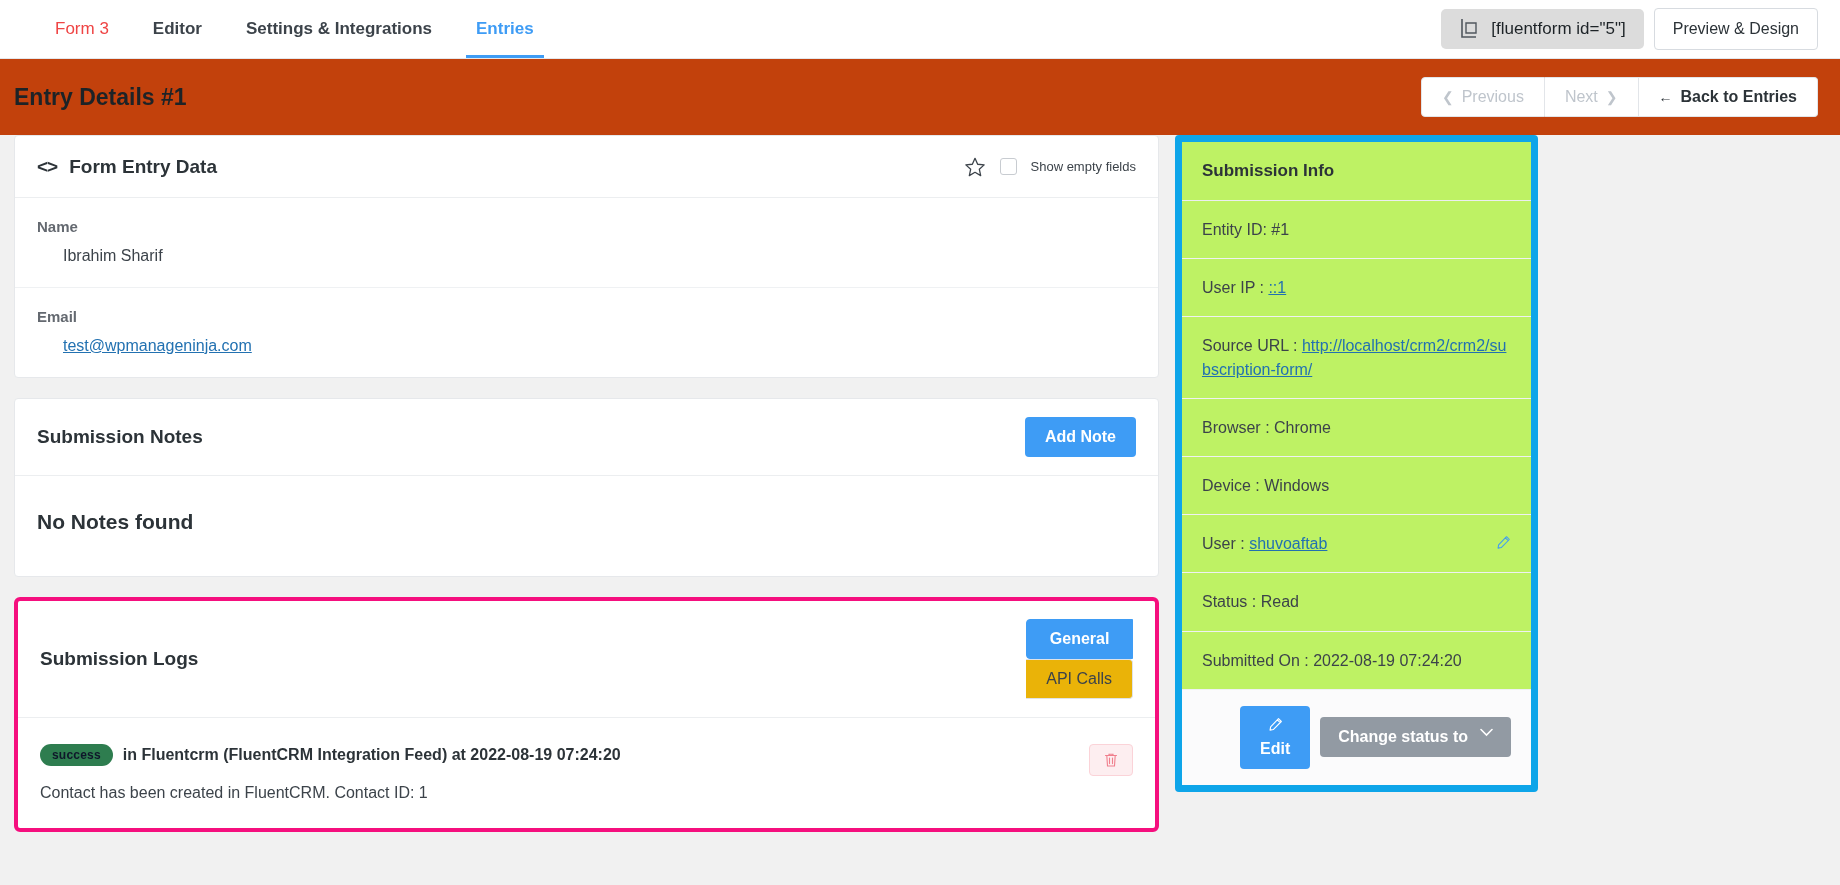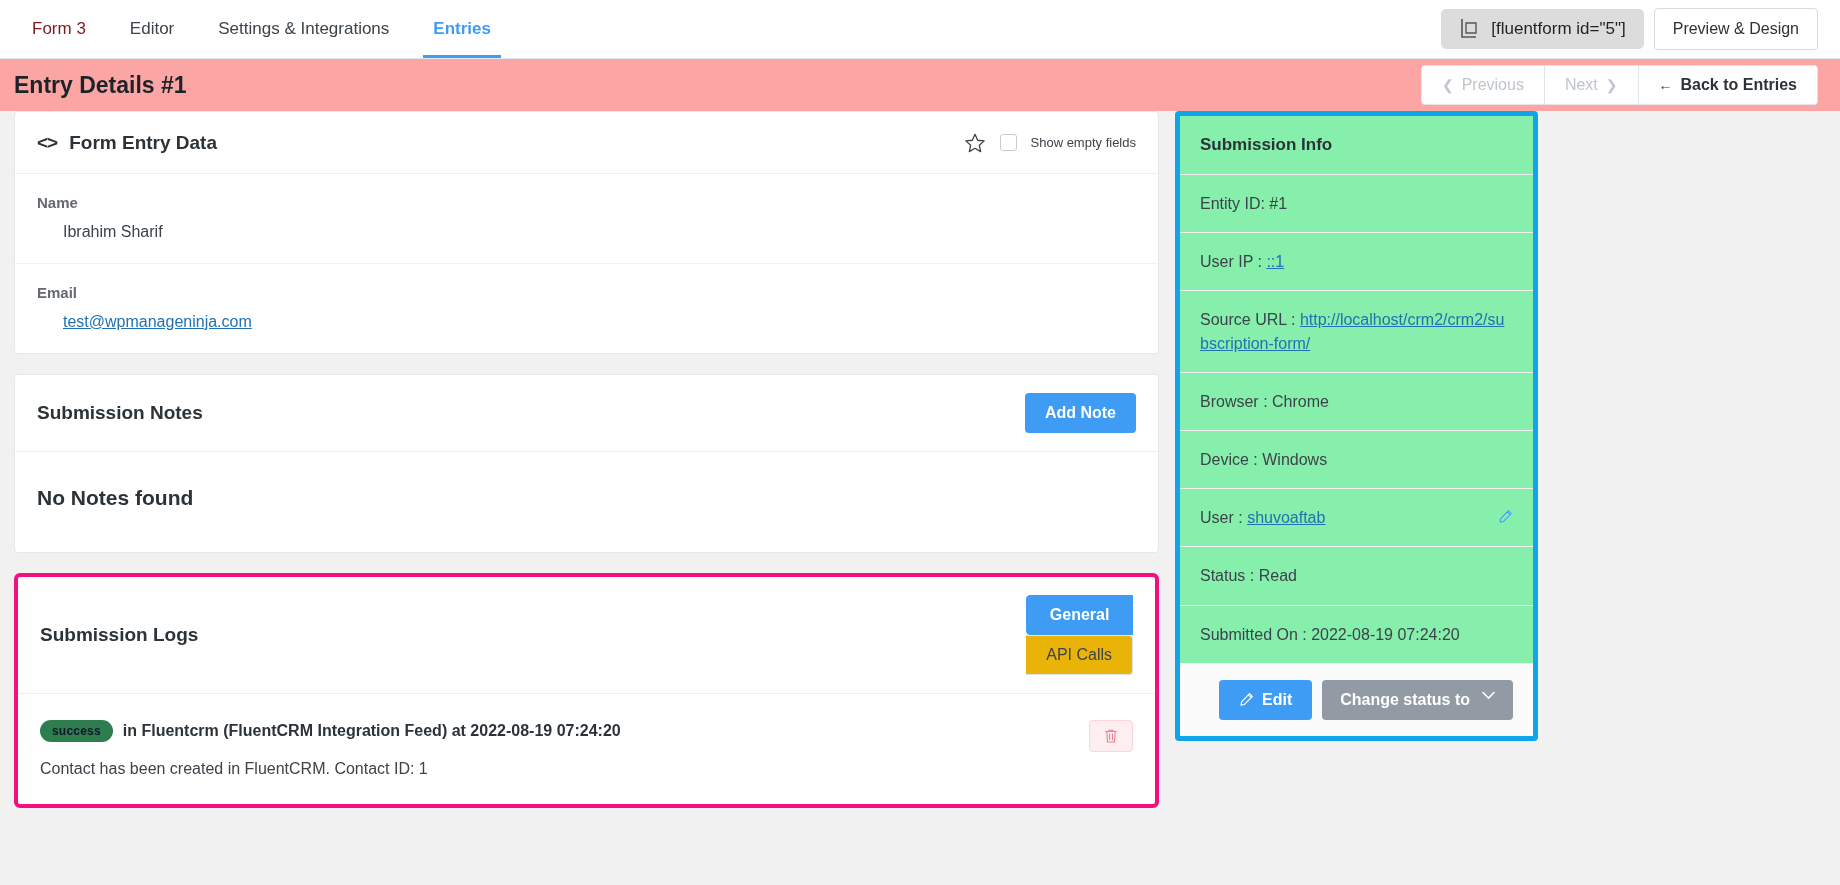--- a/index.html
+++ b/index.html
@@ -24,22 +24,22 @@
   .nav-tabs { display: flex; align-items: flex-end; height: 100%; }
   .nav-tab {
     position: relative;
     height: 100%;
     display: flex; align-items: center;
     padding: 0 22px;
     font-size: 17px;
     color: #3c434a;
     white-space: nowrap;
   }
-  .nav-tab.form-title { color: #7f1d1d; font-weight: 400; padding-left: 32px; }
-  .nav-tab.bold { font-weight: 400; }
+  .nav-tab.form-title { color: #ef4444; font-weight: 400; padding-left: 11px; margin-left: 44px; }
+  .nav-tab.bold { font-weight: 700; }
   .nav-tab.active { color: #3e9cf5; font-weight: 700; }
   .nav-tab.active::after {
     content: ""; position: absolute; left: 12px; right: 12px; bottom: 0;
     height: 3px; background: #3e9cf5;
   }
   .topbar-right { margin-left: auto; display: flex; align-items: center; gap: 10px; }
   .shortcode-badge {
     display: flex; align-items: center; gap: 12px;
     background: #dcdcdc;
     border-radius: 5px;
@@ -55,24 +55,24 @@
     border-radius: 4px;
     padding: 11px 18px;
     font-size: 16px;
     color: #2c3338;
     font-family: inherit;
     cursor: pointer;
   }
 
   
   .page-head {
-    height: 52px;
+    height: 76px;
     display: flex; align-items: center;
     padding: 0 22px 0 14px;
-    background: #fca5a5;
+    background: #c2410c;
   }
   .page-title { font-size: 23px; font-weight: 700; color: #1d2327; }
   .page-head-actions { margin-left: auto; display: flex; align-items: center; }
   .nav-btn {
     background: #fff;
     border: 1px solid #e2e5e9;
     font-family: inherit;
     font-size: 16px;
     padding: 10px 20px;
     display: flex; align-items: center; gap: 8px;
@@ -183,21 +183,21 @@
     border: 1px solid #fbd3d8;
     border-radius: 4px;
     width: 44px; height: 32px;
     display: flex; align-items: center; justify-content: center;
     cursor: pointer;
     flex: none;
   }
   .trash-icon { width: 16px; height: 16px; display:block; }
 
   
-  .side-card { background: #86efac; border: 5px solid #0ea5e9; border-radius: 4px; }
+  .side-card { background: #bef264; border: 7px solid #0ea5e9; border-radius: 4px; }
   .side-head {
     padding: 19px 20px;
     font-size: 17px; font-weight: 700; color: #2c3338;
     border-bottom: 1px solid #eceef0;
   }
   .side-row {
     padding: 17px 20px;
     font-size: 16px;
     color: #3c434a;
     border-bottom: 1px solid #eff1f3;
@@ -208,21 +208,21 @@
   .side-row .row-text { flex: 1; }
   .pencil-small { width: 15px; height: 15px; flex: none; margin-top: 3px; }
   .side-foot {
     padding: 16px 20px;
     background: #fbfbfc;
     display: flex; align-items: center; justify-content: flex-end; gap: 10px;
   }
   .btn-edit {
     background: #3e9cf5; color: #fff; border: none; border-radius: 4px;
     padding: 11px 20px; font-size: 16px; font-weight: 700; font-family: inherit;
-    display: flex; align-items: center; gap: 8px; cursor: pointer;
+    display: flex; align-items: center; gap: 8px; cursor: pointer; flex-direction: column;
   }
   .btn-status {
     background: #929aa3; color: #fff; border: none; border-radius: 4px;
     padding: 11px 18px; font-size: 16px; font-weight: 700; font-family: inherit;
     display: flex; gap: 12px; cursor: pointer;
   }
   .pencil-white { width: 15px; height: 15px; }
 </style>
 </head>
 <body>

